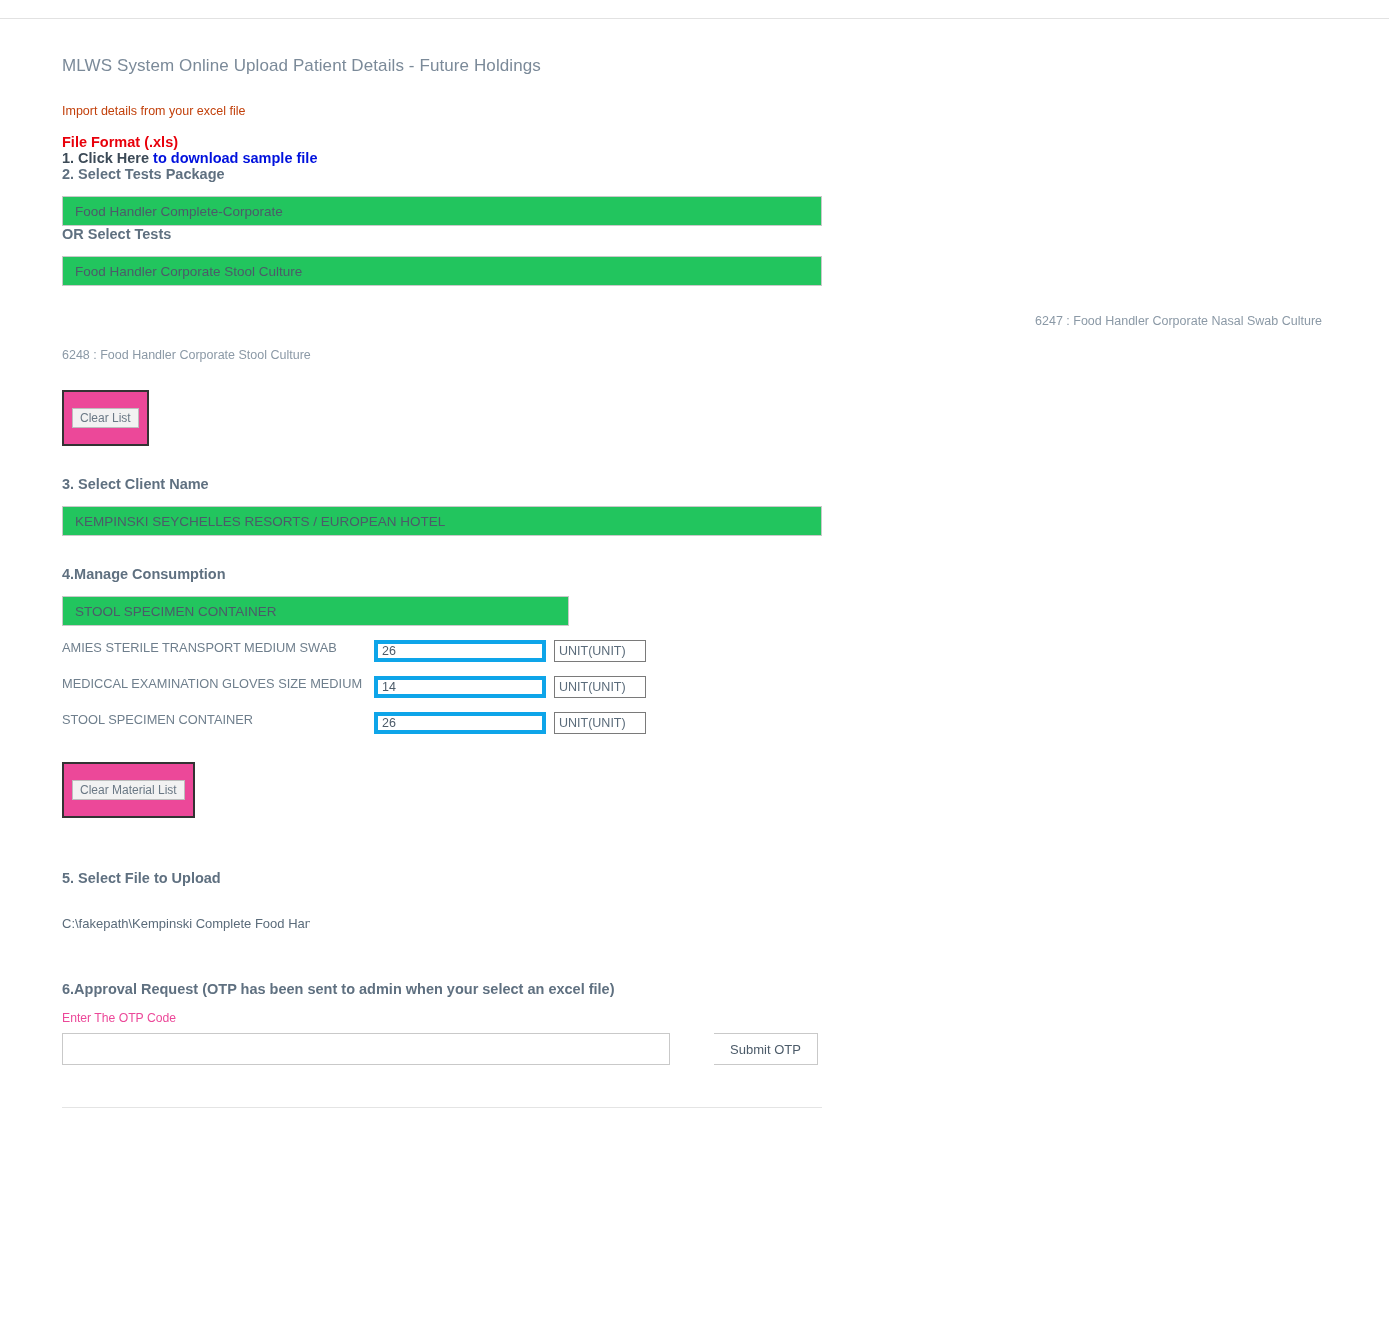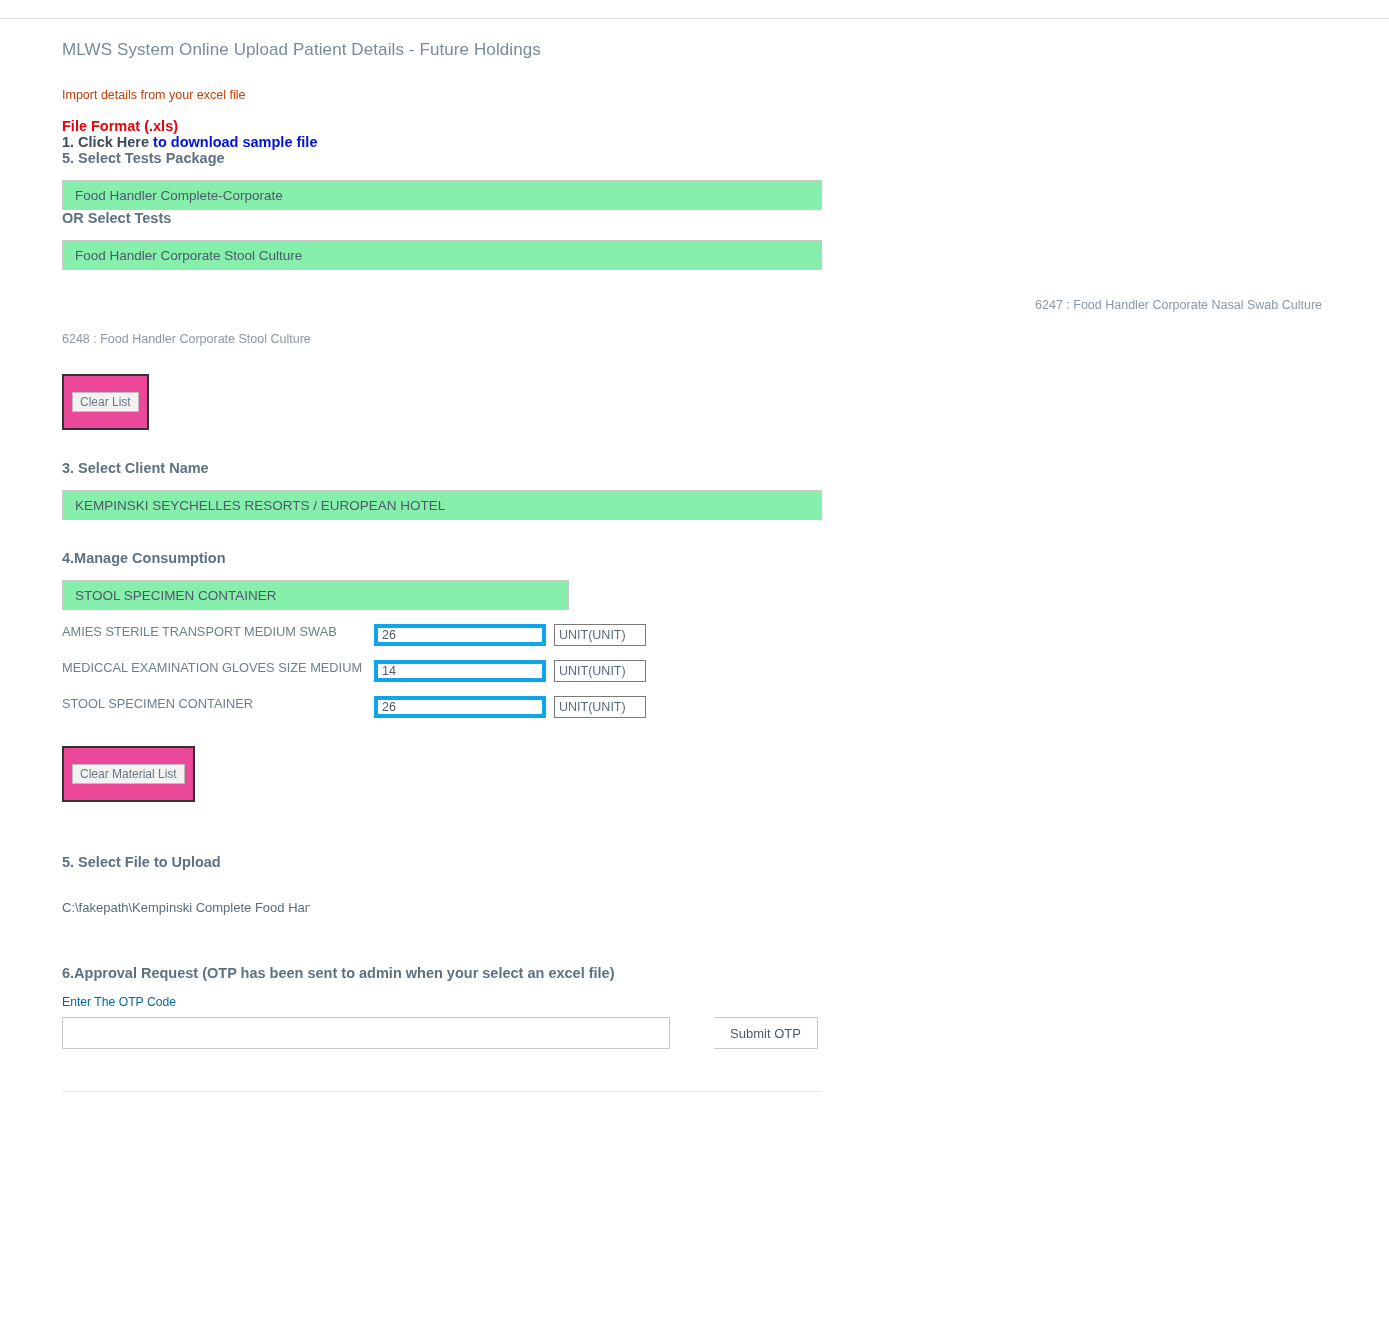--- a/index.html
+++ b/index.html
@@ -18,21 +18,21 @@
   .top-rule {
     position: absolute;
     top: 18px;
     left: 0;
     width: 1389px;
     height: 1px;
     background: #e2e2e2;
   }
   .page {
     position: absolute;
-    top: 0;
+    top: 16px;
     left: 62px;
     width: 1260px;
   }
   .page-title {
     margin-top: 40px;
     font-size: 17px;
     color: #7b8a99;
     font-weight: 400;
     letter-spacing: 0.1px;
   }
@@ -58,21 +58,21 @@
   .download-link {
     color: #0011dd;
     font-weight: bold;
     text-decoration: none;
     cursor: pointer;
   }
   .field-box {
     margin-top: 14px;
     height: 30px;
     border: 1px solid #c9c9c9;
-    background: #86efac;
+    background: #22c55e;
     display: flex;
     align-items: center;
     padding: 0 12px;
     font-size: 13.5px;
     color: #4c5b69;
     box-sizing: border-box;
   }
   .w-760 { width: 760px; }
   .w-507 { width: 507px; }
   .note {
@@ -147,21 +147,21 @@
     width: 248px;
     white-space: nowrap;
     overflow: hidden;
   }
   .approval-step {
     margin-top: 50px;
   }
   .otp-label {
     margin-top: 14px;
     font-size: 12.2px;
-    color: #0369a1;
+    color: #ec4899;
   }
   .otp-row {
     margin-top: 8px;
     display: flex;
     align-items: stretch;
     gap: 44px;
   }
   .otp-input {
     width: 608px;
     height: 32px;
@@ -205,21 +205,21 @@
 
   <div class="subtitle">Import details from your excel file</div>
 
   <div class="file-format">File Format (.xls)</div>
 
   <div class="step step-1">
     <span>1. Click Here</span>
     <span class="download-link">to download sample file</span>
   </div>
 
-  <div class="step">5. Select Tests Package</div>
+  <div class="step">2. Select Tests Package</div>
 
   <div class="field-box w-760">
     <span>Food Handler Complete-Corporate</span>
   </div>
 
 
   <div class="step">OR Select Tests</div>
 
   <div class="field-box w-760">
     <span>Food Handler Corporate Stool Culture</span>

